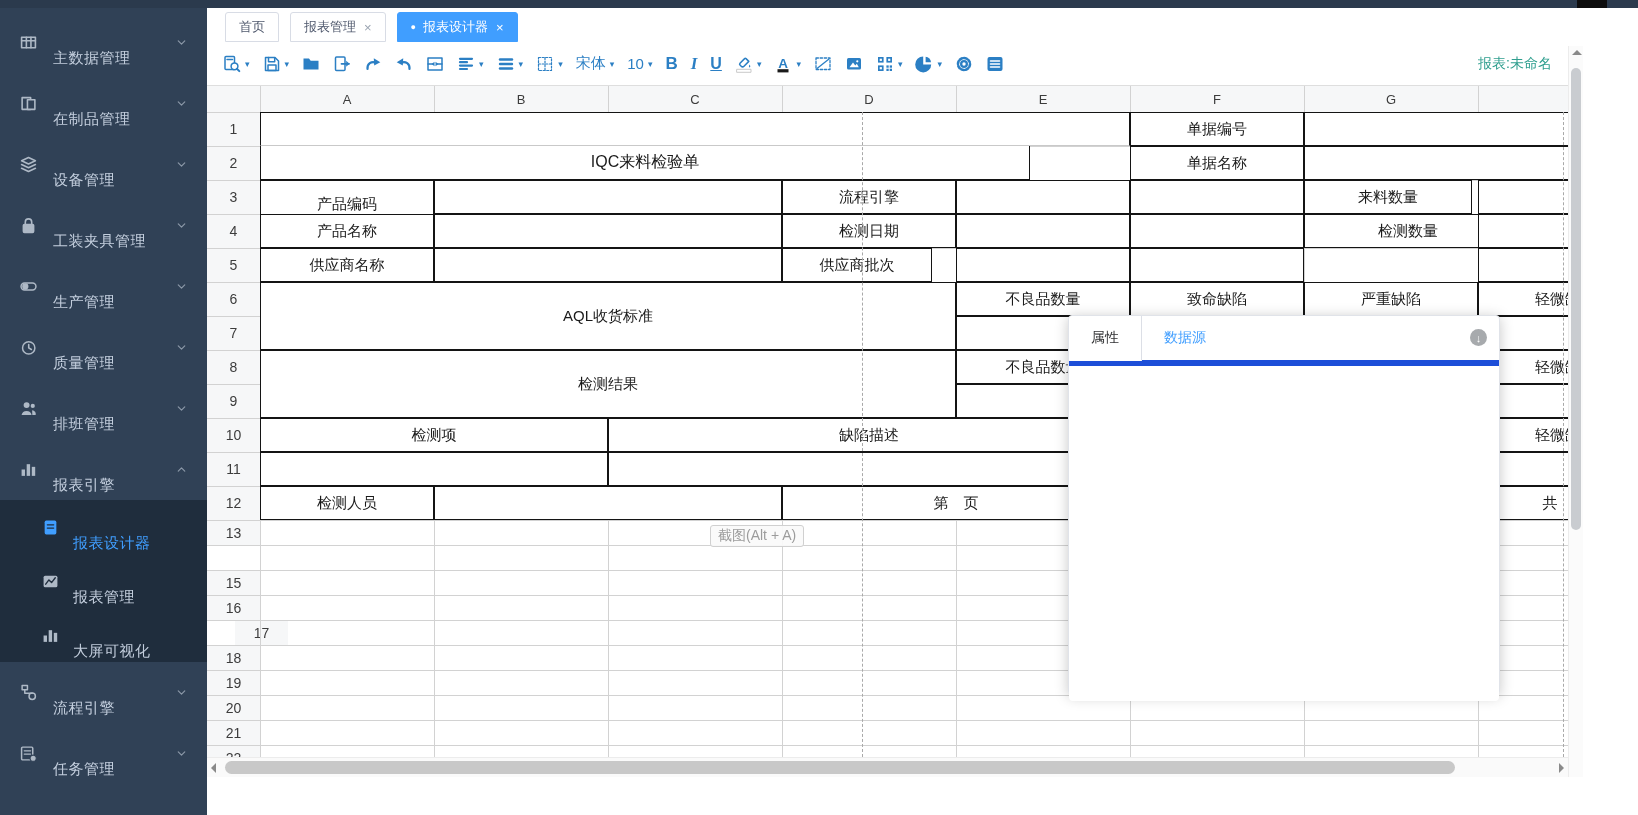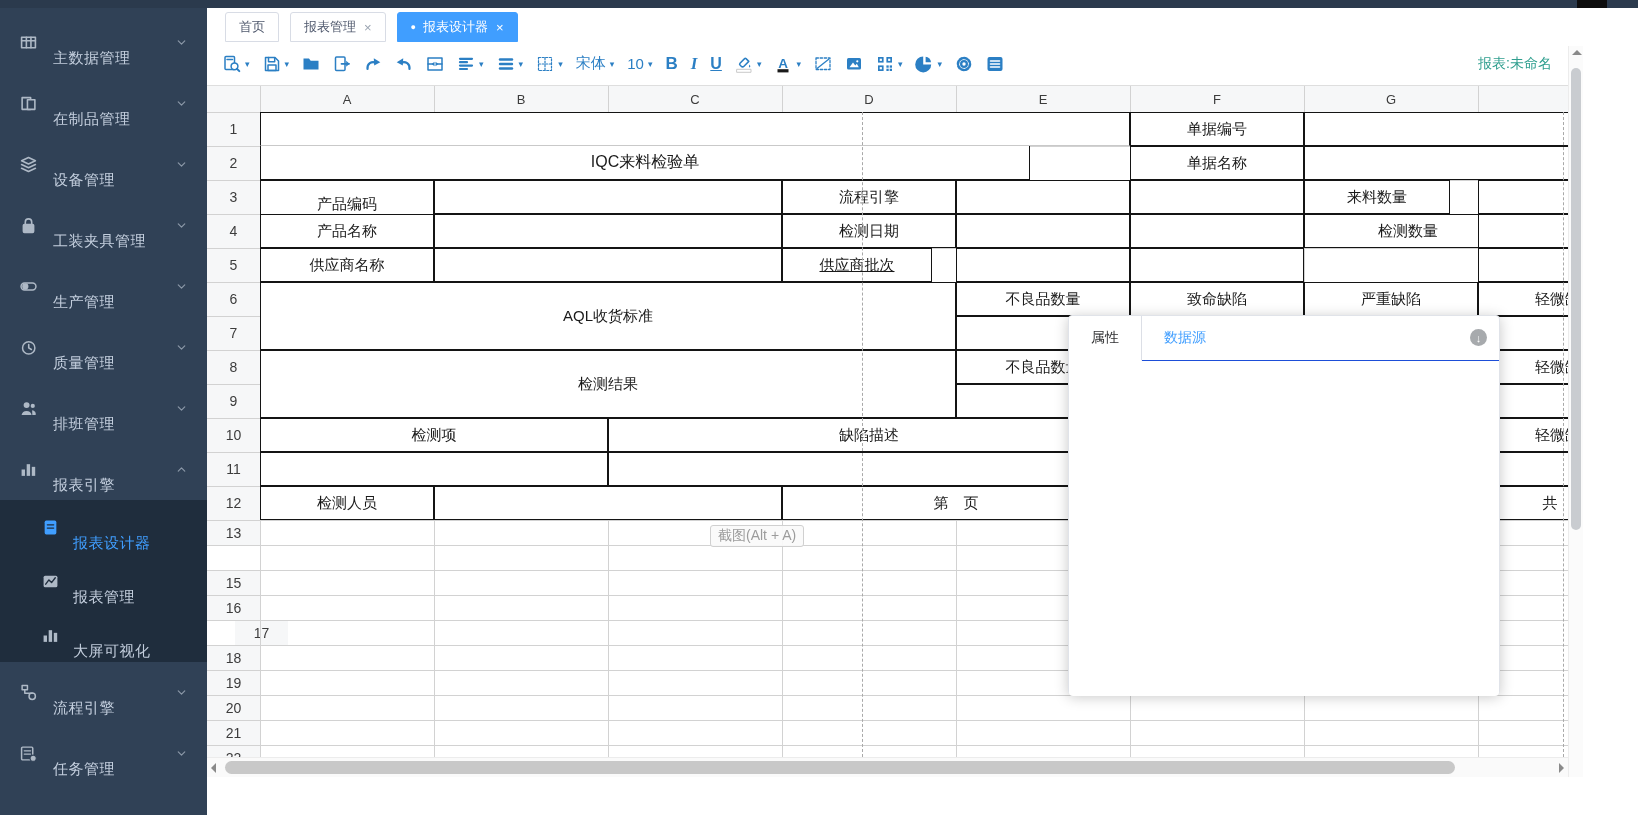--- a/index.html
+++ b/index.html
@@ -48,21 +48,21 @@
   .hscroll{position:absolute;left:207px;top:757px;width:1361px;height:20px;background:#fafafa;border-top:1px solid #ececec;box-sizing:border-box;z-index:8;}
   .hthumb{position:absolute;left:18px;top:3px;width:1230px;height:13px;background:#c8c8c8;border-radius:7px;}
   .arr{position:absolute;width:0;height:0;border:5px solid transparent;}
   .arr.left{left:4px;top:5px;border-right-color:#8a8a8a;border-left-width:0;}
   .arr.right{right:4px;top:5px;border-left-color:#8a8a8a;border-right-width:0;}
   .vscroll{position:absolute;left:1568px;top:46px;width:15px;height:731px;background:#fbfbfb;border-left:1px solid #ececec;box-sizing:border-box;z-index:8;}
   .arr.up{left:3px;top:4px;border-bottom-color:#8a8a8a;border-top-width:0;}
   .vthumb{position:absolute;left:2px;top:22px;width:10px;height:462px;background:#c9ccd0;border-radius:5px;}
   
   .panel{position:absolute;left:1068px;top:315px;width:432px;height:380px;background:#fff;border:1px solid #e0e3e9;border-radius:4px;box-shadow:0 2px 14px rgba(0,0,0,.22);z-index:10;box-sizing:border-box;}
-  .ptabs{position:relative;height:44px;border-bottom:1px solid #1d4ed8;display:flex;align-items:stretch;}
+  .ptabs{position:relative;height:44px;border-bottom:6px solid #1d4ed8;display:flex;align-items:stretch;}
   .ptab{display:inline-flex;align-items:center;padding:0 22px;font-size:14px;color:#409eff;cursor:pointer;}
   .ptab.active{background:#fff;border-right:1px solid #dcdfe6;border-bottom:1px solid #fff;margin-bottom:-1px;border-top-left-radius:4px;color:#303133;}
   .pcollapse{position:absolute;right:12px;top:13px;width:17px;height:17px;border-radius:50%;background:#a7aaad;color:#fff;font-size:11px;display:flex;align-items:center;justify-content:center;cursor:pointer;}
   .pbody{height:335px;background:#fff;border-radius:0 0 4px 4px;}
   svg{display:block;}
 </style>
 </head>
 <body>
 
 <div id="screen">
@@ -546,32 +546,32 @@
       <div class="fcell" style="left: 923px; top: 26px; width: 174px; height: 34px; z-index: 3;">单据编号</div>
       <div class="fcell" style="left: 1097px; top: 26px; width: 348px; height: 34px; z-index: 3;"></div>
       <div class="fcell st title" style="left: 53px; top: 60px; width: 770px; height: 34px; z-index: 3;">IQC来料检验单</div>
       <div class="fcell" style="left: 923px; top: 60px; width: 174px; height: 34px; z-index: 3;">单据名称</div>
       <div class="fcell" style="left: 1097px; top: 60px; width: 348px; height: 34px; z-index: 3;"></div>
       <div class="fcell" style="left: 53px; top: 94px; width: 174px; height: 48px; z-index: 3;">产品编码</div>
       <div class="fcell" style="left: 227px; top: 94px; width: 348px; height: 34px; z-index: 3;"></div>
       <div class="fcell" style="left: 575px; top: 94px; width: 174px; height: 34px; z-index: 3;">流程引擎</div>
       <div class="fcell" style="left: 749px; top: 94px; width: 174px; height: 34px; z-index: 3;"></div>
       <div class="fcell" style="left: 923px; top: 94px; width: 174px; height: 34px; z-index: 3;"></div>
-      <div class="fcell" style="left: 1097px; top: 94px; width: 146px; height: 34px; z-index: 3;">来料数量</div>
+      <div class="fcell" style="left: 1097px; top: 94px; width: 168px; height: 34px; z-index: 3;">来料数量</div>
       <div class="fcell" style="left: 1271px; top: 94px; width: 174px; height: 34px; z-index: 3;"></div>
       <div class="fcell" style="left: 53px; top: 128px; width: 174px; height: 34px; z-index: 3;">产品名称</div>
       <div class="fcell" style="left: 227px; top: 128px; width: 348px; height: 34px; z-index: 3;"></div>
       <div class="fcell" style="left: 575px; top: 128px; width: 174px; height: 34px; z-index: 3;">检测日期</div>
       <div class="fcell" style="left: 749px; top: 128px; width: 174px; height: 34px; z-index: 3;"></div>
       <div class="fcell" style="left: 923px; top: 128px; width: 174px; height: 34px; z-index: 3;"></div>
       <div class="fcell" style="left: 1097px; top: 128px; width: 208px; height: 34px; z-index: 3;">检测数量</div>
       <div class="fcell" style="left: 1271px; top: 128px; width: 174px; height: 34px; z-index: 3;"></div>
       <div class="fcell" style="left: 53px; top: 162px; width: 174px; height: 34px; z-index: 3;">供应商名称</div>
       <div class="fcell" style="left: 227px; top: 162px; width: 348px; height: 34px; z-index: 3;"></div>
-      <div class="fcell" style="left: 575px; top: 162px; width: 150px; height: 34px; z-index: 3; text-decoration: underline;">供应商批次</div>
+      <div class="fcell" style="left: 575px; top: 162px; width: 150px; height: 34px; z-index: 3;">供应商批次</div>
       <div class="fcell" style="left: 749px; top: 162px; width: 174px; height: 34px; z-index: 3;"></div>
       <div class="fcell" style="left: 923px; top: 162px; width: 174px; height: 34px; z-index: 3;"></div>
       <div class="fcell" style="left: 1271px; top: 162px; width: 174px; height: 34px; z-index: 3;"></div>
       <div class="fcell" style="left: 53px; top: 196px; width: 696px; height: 68px; z-index: 3;">AQL收货标准</div>
       <div class="fcell" style="left: 749px; top: 196px; width: 174px; height: 34px; z-index: 3;">不良品数量</div>
       <div class="fcell" style="left: 923px; top: 196px; width: 174px; height: 34px; z-index: 3;">致命缺陷</div>
       <div class="fcell" style="left: 1097px; top: 196px; width: 174px; height: 34px; z-index: 3;">严重缺陷</div>
       <div class="fcell" style="left: 1271px; top: 196px; width: 174px; height: 34px; z-index: 3;">轻微缺陷</div>
       <div class="fcell" style="left: 749px; top: 230px; width: 174px; height: 34px; z-index: 3;"></div>
       <div class="fcell" style="left: 923px; top: 230px; width: 174px; height: 34px; z-index: 3;"></div>

